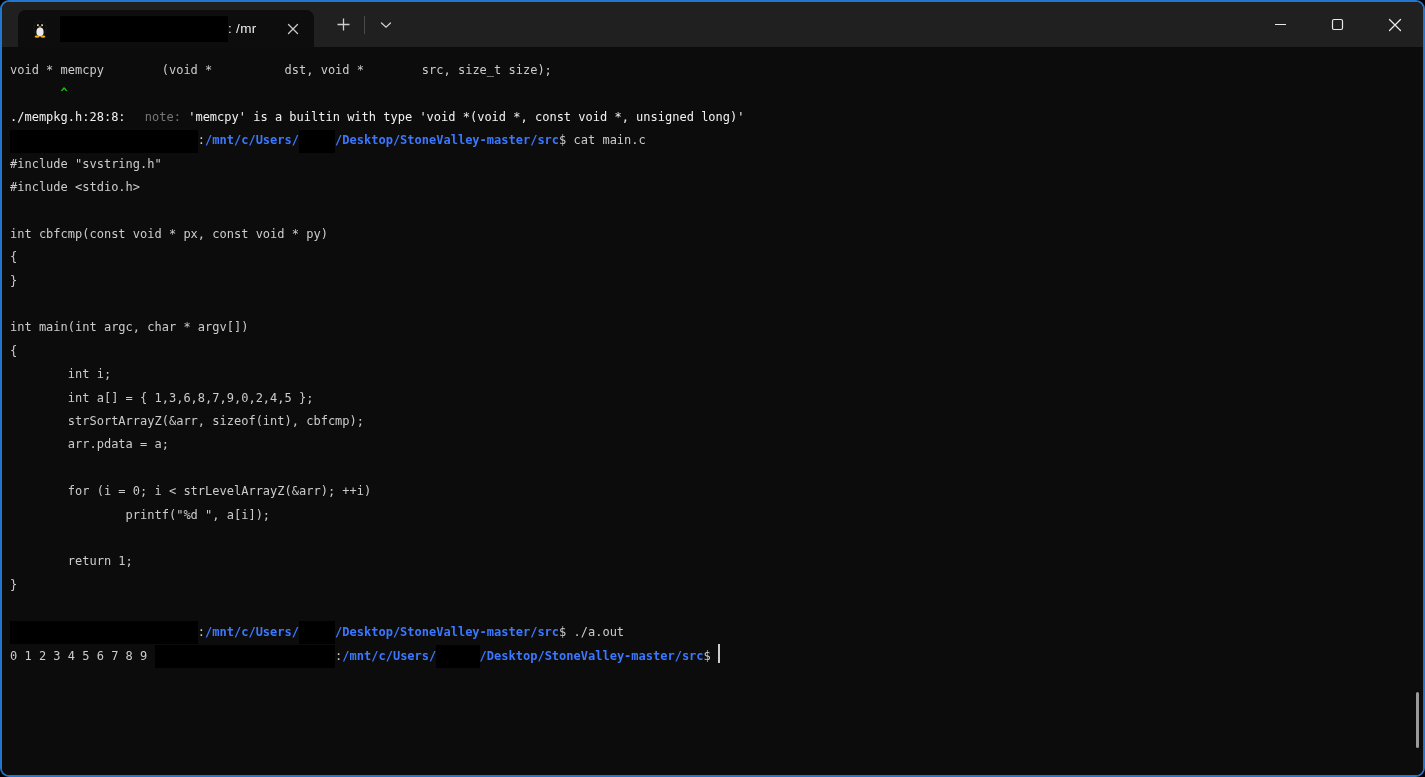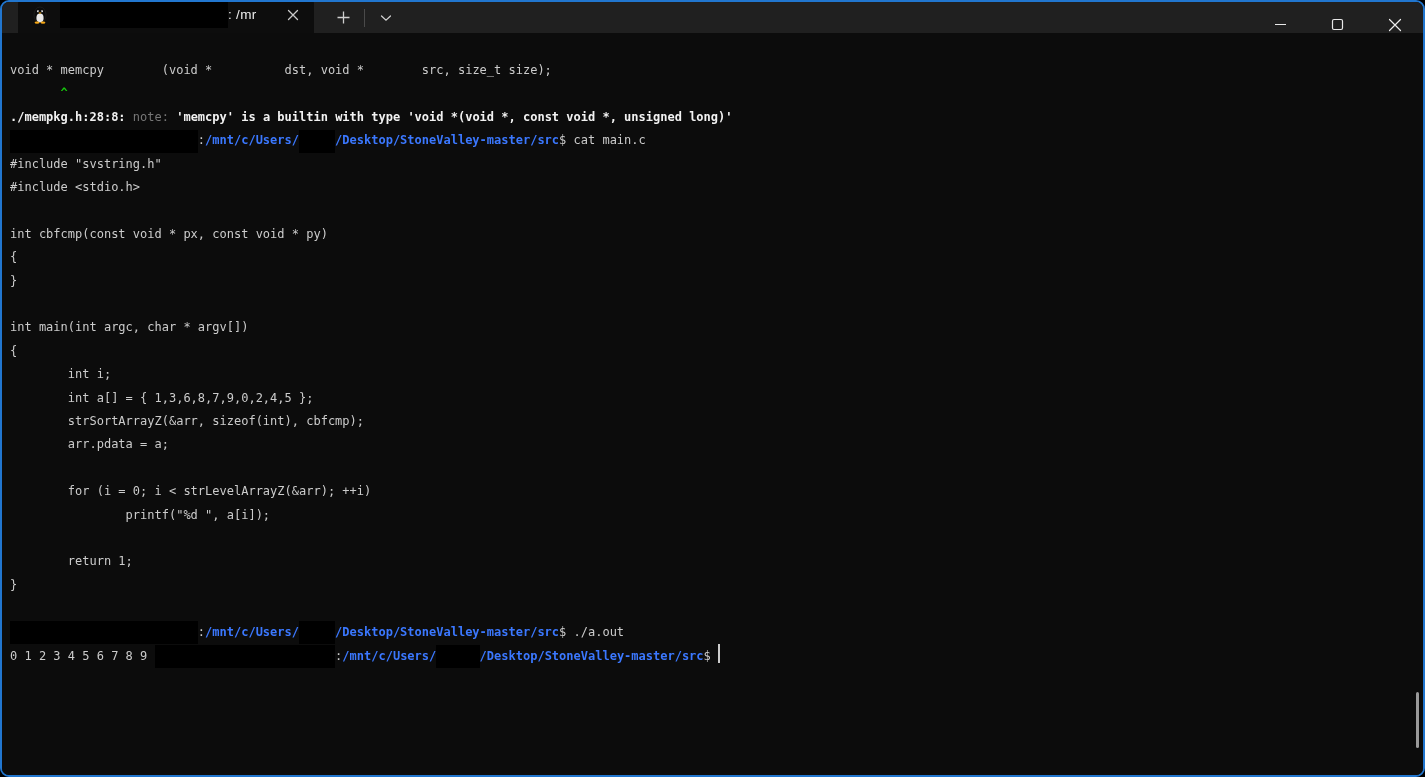--- a/index.html
+++ b/index.html
@@ -8,21 +8,21 @@
     width:1425px; height:777px;
     background:#0c0c0c;
     border:2px solid #2176cf;
     border-radius:9px;
     overflow:hidden;
     position:relative;
     font-family:"Liberation Sans", sans-serif;
   }
   
   .titlebar {
-    height:31px; background:#202020;
+    height:45px; background:#202020;
     display:flex; align-items:stretch;
     position:relative;
   }
   .tab {
     align-self:flex-end;
     margin-left:16px;
     width:296px; height:37px;
     background:#0d0d0d;
     border-radius:8px 8px 0 0;
     display:flex; align-items:center;
@@ -51,22 +51,22 @@
   .terminal {
     position:absolute; left:0; right:0; top:45px; bottom:0;
     background:#0c0c0c;
     padding:12px 0 0 8px;
     font-family:"DejaVu Sans Mono","Liberation Mono",monospace;
     font-size:12px; line-height:23.4px;
     cursor:text;
   }
   .tline { white-space:pre; min-height:23.4px; }
   .seg-fg    { color:#cccccc; }
-  .seg-wb    { color:#f2f2f2; font-weight:bold; }
-  .seg-note  { color:#767676; }
+  .seg-wb    { color:#f2f2f2; font-weight:normal; }
+  .seg-note  { color:#767676;margin-left:12px; }
   .seg-path  { color:#3b78ff; font-weight:bold; }
   .seg-green { color:#16c60c; font-weight:bold; }
   .redact { display:inline-block; height:23px; background:#000; vertical-align:bottom; }
   .cursor { display:inline-block; width:2px; height:19px; background:#cccccc; vertical-align:text-bottom; }
   .scrollbar-thumb {
     position:absolute; right:4px; top:690px;
     width:3px; height:56px; background:#9a9a9a; border-radius:2px;
   }
 </style>
 </head>

